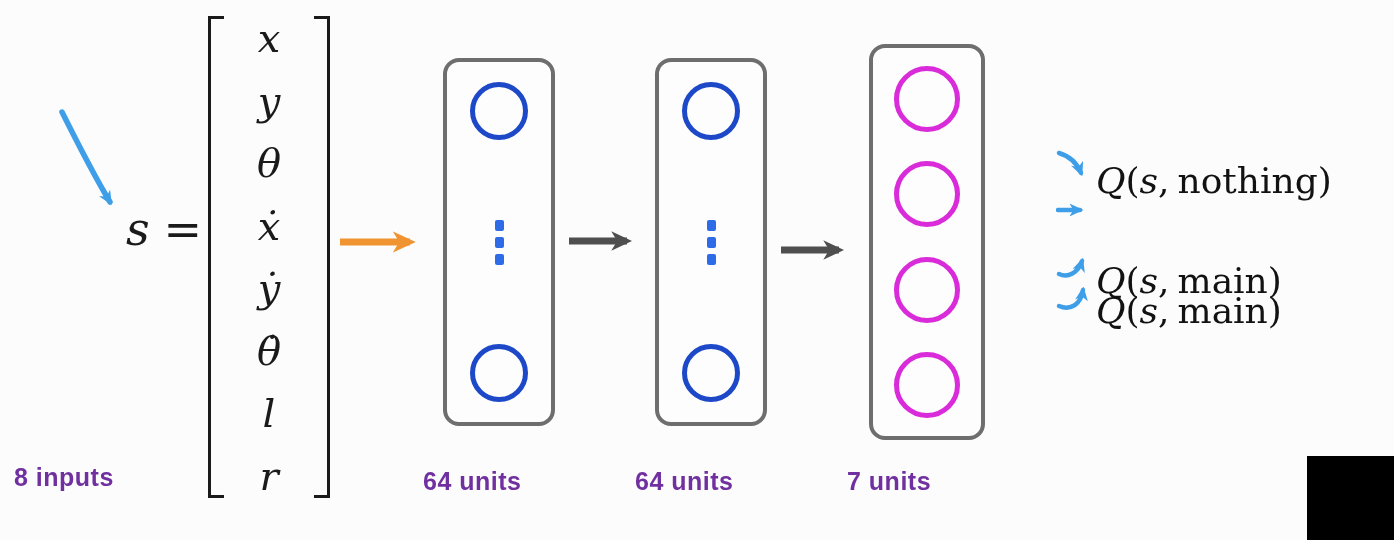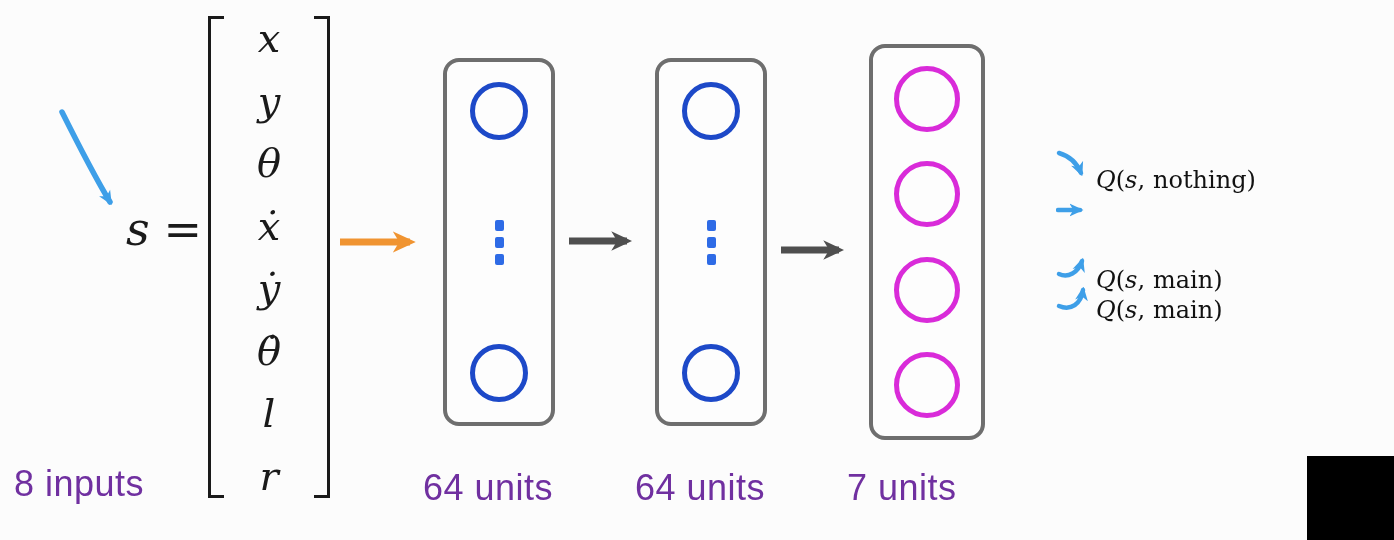--- a/index.html
+++ b/index.html
@@ -26,21 +26,21 @@
   .bracket.r{border:3px solid #1a1a1a;border-left:none;}
   .vec-items{
     width:78px;display:flex;flex-direction:column;justify-content:space-between;
     align-items:center;padding:2px 6px;
     font-family:"DejaVu Serif","Liberation Serif",serif;
     font-style:italic;font-size:40px;color:#1a1a1a;line-height:1;
   }
 
   
   .units-label{
-    font-size:36px;color:#7030a0;letter-spacing:.5px;
+    font-size:25px;color:#7030a0;letter-spacing:.5px;font-weight:bold;
   }
   .count-label{left:14px;top:463px;}
   .lbl-c{width:160px;text-align:left;top:467px;}
 
   
   .layer-box{
     border:4px solid #6e6e6e;border-radius:16px;background:#fdfdfd;
     display:flex;flex-direction:column;align-items:center;justify-content:space-between;
     box-sizing:border-box;
   }
@@ -51,21 +51,21 @@
   .node.blue{width:58px;height:58px;border:5px solid #1d49c8;}
   .node.magenta{width:66px;height:66px;border:5px solid #d92bd9;}
   .vdots{display:flex;flex-direction:column;gap:6px;}
   .vdots i{width:9px;height:11px;background:#2e6be6;border-radius:2px;}
 
   
   .q-block{left:1056px;top:146px;width:330px;}
   .q-row{position:absolute;display:flex;align-items:center;gap:6px;height:40px;}
   .q-row .q-label{
     font-family:"DejaVu Serif","Liberation Serif",serif;
-    font-size:24px;color:#121212;white-space:nowrap;margin-top:28px;
+    font-size:36px;color:#121212;white-space:nowrap;margin-top:28px;
   }
   .q-label .it{font-style:italic;}
   .q-label .comma{margin-right:8px;}
   .q-row.r1{top:0;}
   .q-row.r2{top:44px;}
   .q-row.r2 .q-label{margin-left:14px;}
   .q-row.r3{top:100px;}
   .q-row.r4{top:130px;}
 
   .corner-block{right:0;bottom:0;width:87px;height:84px;background:#000;}

